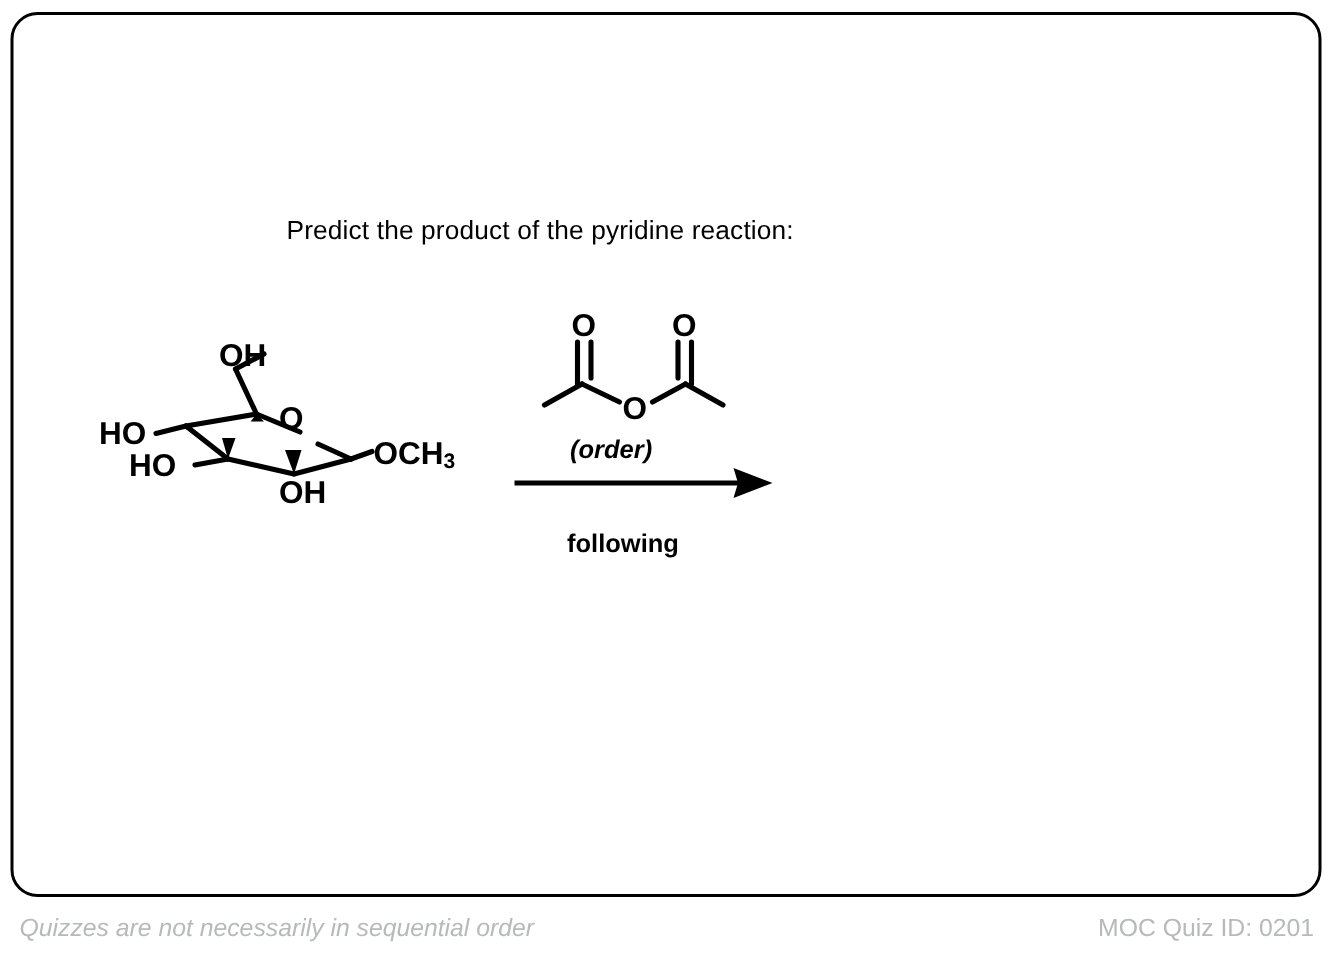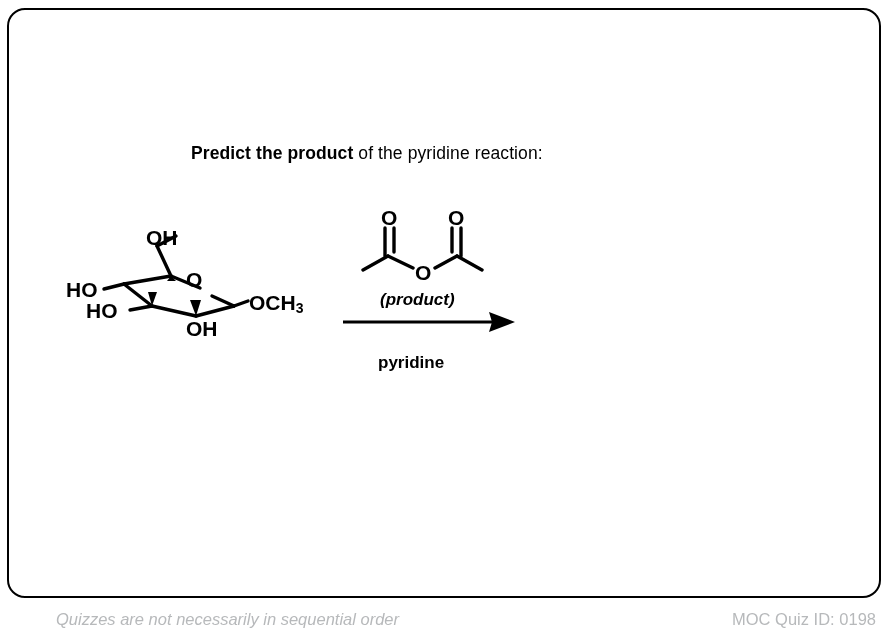--- a/index.html
+++ b/index.html
@@ -31,21 +31,21 @@
   
   #prompt {
     position: absolute;
     left: 191px;
     top: 143px;
     font-size: 17.5px;
     color: #000000;
     white-space: nowrap;
     letter-spacing: 0.1px;
   }
-  #prompt .strong { font-weight: bold; text-align: center; }
+  #prompt .strong { font-weight: normal; text-align: center; }
 
   
   .struct-svg {
     position: absolute;
     left: 0;
     top: 0;
     width: 890px;
     height: 640px;
     pointer-events: none;
   }
@@ -87,21 +87,20 @@
 
   
   #footer-left {
     position: absolute;
     left: 13px;
     top: 610px;
     font-size: 16.5px;
     font-style: italic;
     color: #b7b9bb;
     white-space: nowrap;
-    margin-left: 43px;
   }
   #footer-right {
     position: absolute;
     right: 14px;
     top: 610px;
     font-size: 16.5px;
     color: #b7b9bb;
     white-space: nowrap;
   }
 </style>
@@ -176,17 +175,17 @@
 <div class="atom-label" style="left:186px; top:318px;">OH</div>
 
 <div class="atom-label" style="left:249px; top:292px;text-align:center;"><span>OCH</span><sub>3</sub></div>
 
 <div class="atom-label" style="left:381px; top:207px;">O</div>
 
 <div class="atom-label" style="left:448px; top:207px;">O</div>
 
 <div class="atom-label" style="left:415px; top:262px;">O</div>
 
-<div id="excess-label">(product)</div>
-<div id="pyridine-label">pyridine</div>
+<div id="excess-label">(order)</div>
+<div id="pyridine-label">following</div>
 
 <div id="footer-left">Quizzes are not necessarily in sequential order</div>
-<div id="footer-right">MOC Quiz ID: 0198</div>
+<div id="footer-right">MOC Quiz ID: 0201</div>
 
 </body></html>

